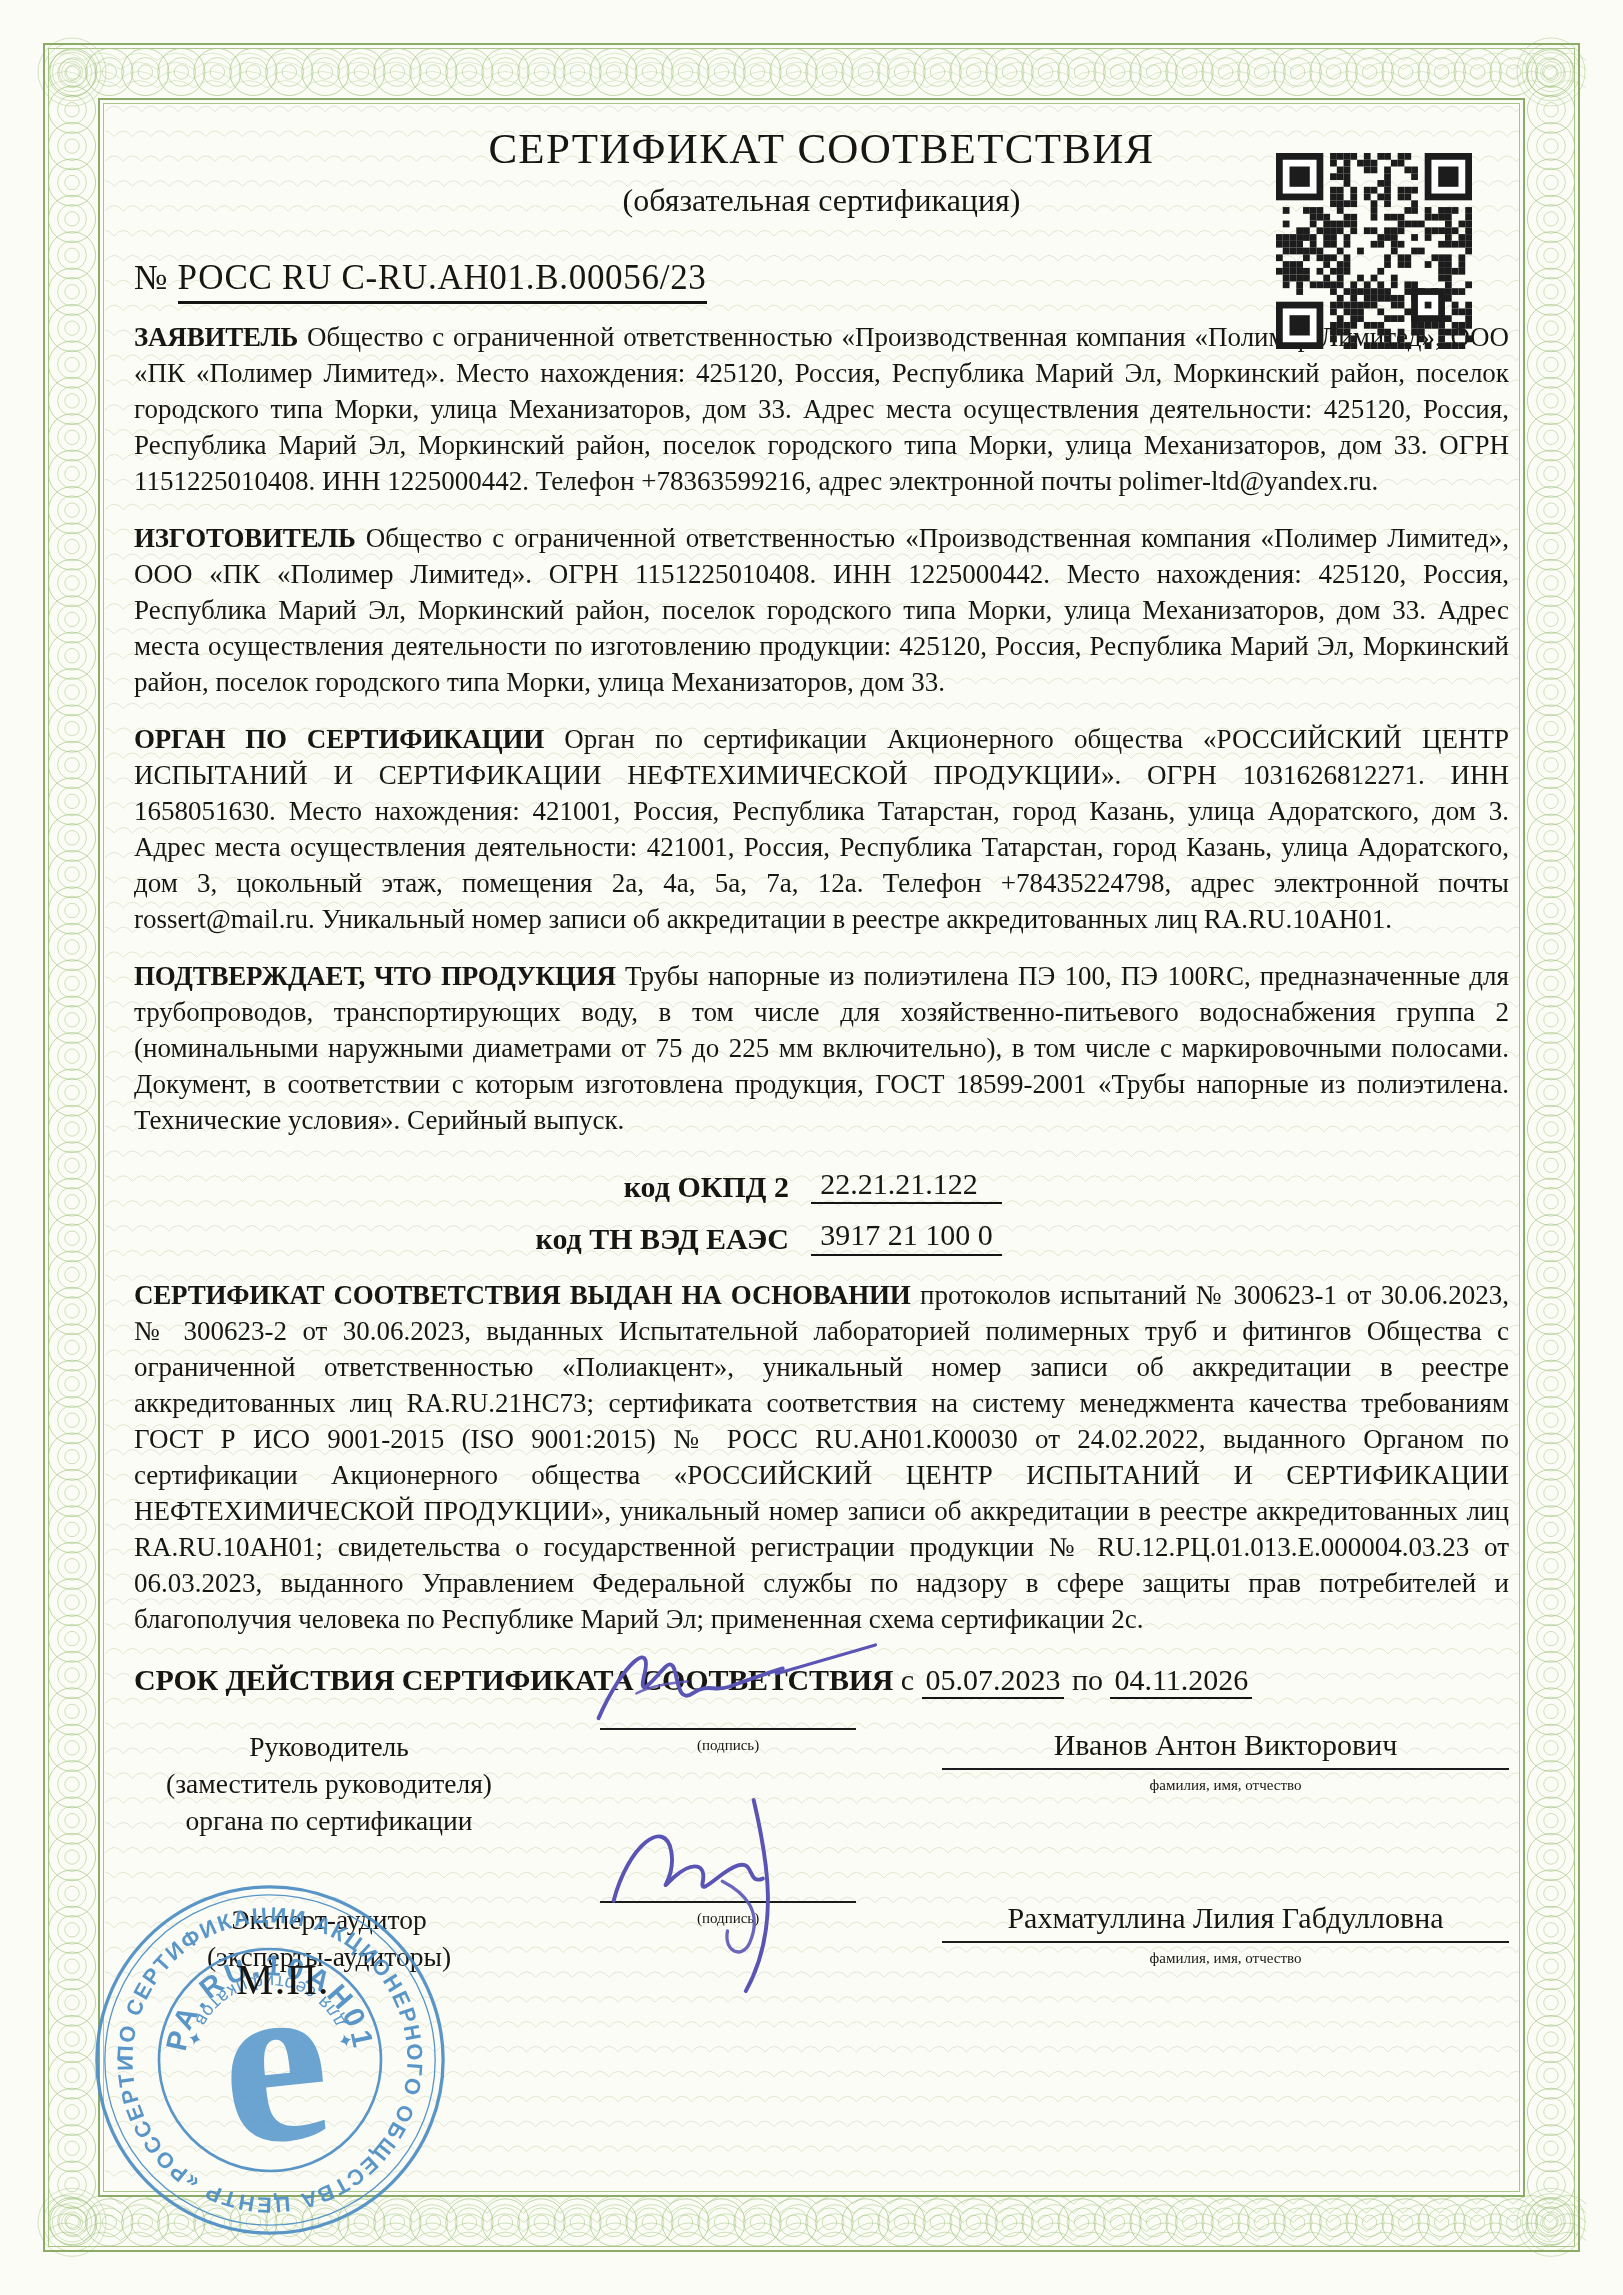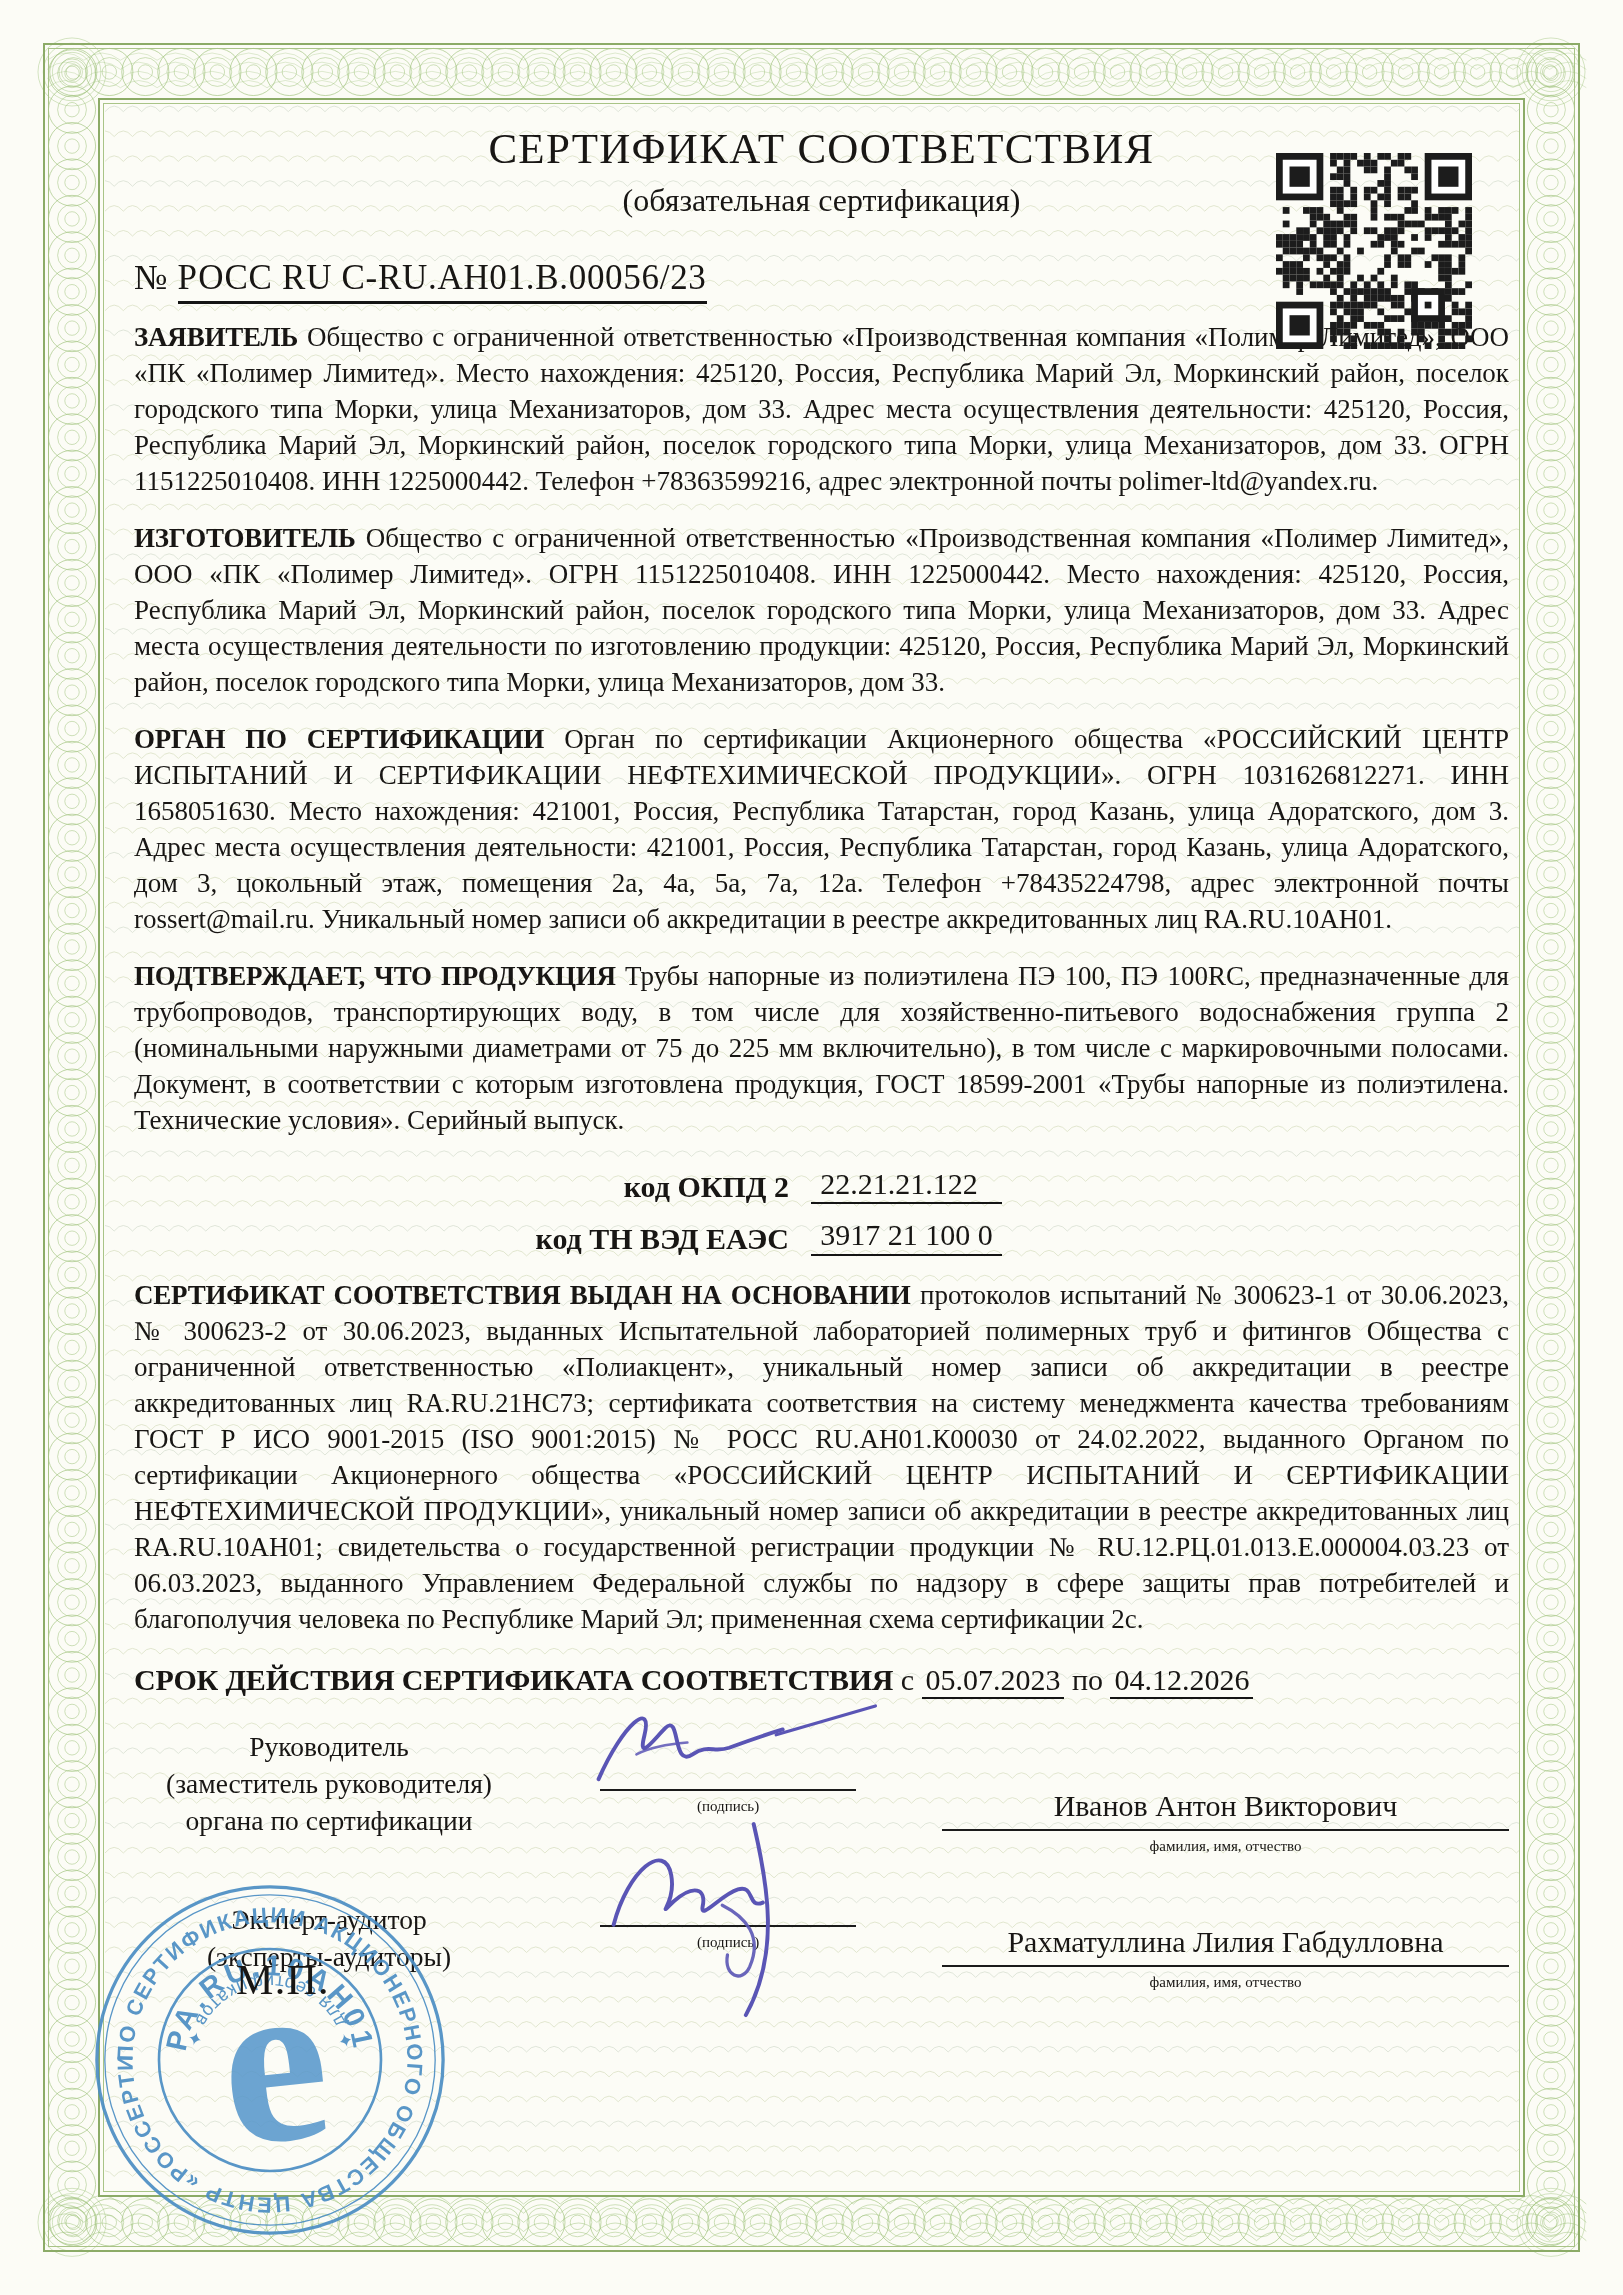--- a/index.html
+++ b/index.html
@@ -31,21 +31,21 @@
   .codes{margin:29px 0 0 367px;display:grid;grid-template-columns:288px max-content;
          column-gap:22px;row-gap:14.4px;font-size:30px;align-items:end;}
   .codes .clabel{font-weight:bold;text-align:right;}
   .codes .cval{border-bottom:2.6px solid #141414;padding:0 9.2px 1.3px;}
 
   .validity{margin-top:26px;font-size:30px;}
   .validity .vlabel{font-weight:bold;letter-spacing:-0.2px;}
   .validity .vdate{border-bottom:2.6px solid #141414;padding:0 3.9px 1.3px;}
 
   .sigblock{margin-top:31px;}
-  .sigrow{display:flex;align-items:flex-end;margin-top:14.4px;gap:40px;}
+  .sigrow{display:flex;margin-top:14.4px;gap:40px;}
   .role{width:419px;text-align:center;font-size:27.5px;line-height:37px;white-space:pre-line;margin-bottom:29px;}
   .linecol{display:flex;flex-direction:column;align-items:center;}
   .line{border-bottom:2.6px solid #1b1b1b;width:100%;position:relative;
         display:flex;align-items:flex-end;justify-content:center;}
   .sig-line{width:275px;height:79px;margin-left:36px;}
   .name-line{width:609px;height:79px;margin-left:46px;}
   .name-text{font-size:30px;padding-bottom:6.5px;white-space:nowrap;}
   .sublabel{font-size:15px;margin-top:7px;}
   .sigink{position:absolute;pointer-events:none;}
   .ink1{left:-19.6px;bottom:-11.8px;}
@@ -1162,21 +1162,21 @@
 
 
   <p class="sec"><span class="lbl">СЕРТИФИКАТ СООТВЕТСТВИЯ ВЫДАН НА ОСНОВАНИИ</span> <span>протоколов испытаний № 300623-1 от 30.06.2023, № 300623-2 от 30.06.2023, выданных Испытательной лабораторией полимерных труб и фитингов Общества с ограниченной ответственностью «Полиакцент», уникальный номер записи об аккредитации в реестре аккредитованных лиц RA.RU.21НС73; сертификата соответствия на систему менеджмента качества требованиям ГОСТ Р ИСО 9001-2015 (ISO 9001:2015) № РОСС RU.АН01.К00030 от 24.02.2022, выданного Органом по сертификации Акционерного общества «РОССИЙСКИЙ ЦЕНТР ИСПЫТАНИЙ И СЕРТИФИКАЦИИ НЕФТЕХИМИЧЕСКОЙ ПРОДУКЦИИ», уникальный номер записи об аккредитации в реестре аккредитованных лиц RA.RU.10АН01; свидетельства о государственной регистрации продукции № RU.12.РЦ.01.013.Е.000004.03.23 от 06.03.2023, выданного Управлением Федеральной службы по надзору в сфере защиты прав потребителей и благополучия человека по Республике Марий Эл; примененная схема сертификации 2с.</span></p>
 
 
   <div class="validity">
     <span class="vlabel">СРОК ДЕЙСТВИЯ СЕРТИФИКАТА СООТВЕТСТВИЯ</span>
     <span>с</span>
     <span class="vdate">05.07.2023</span>
     <span>по</span>
-    <span class="vdate">04.12.2026</span>
+    <span class="vdate">04.11.2026</span>
   </div>
 
   <div class="sigblock">
 
     <div class="sigrow">
       <div class="role">Руководитель
 (заместитель руководителя)
 органа по сертификации</div>
       <div class="linecol sig-line">
         <div class="line">

